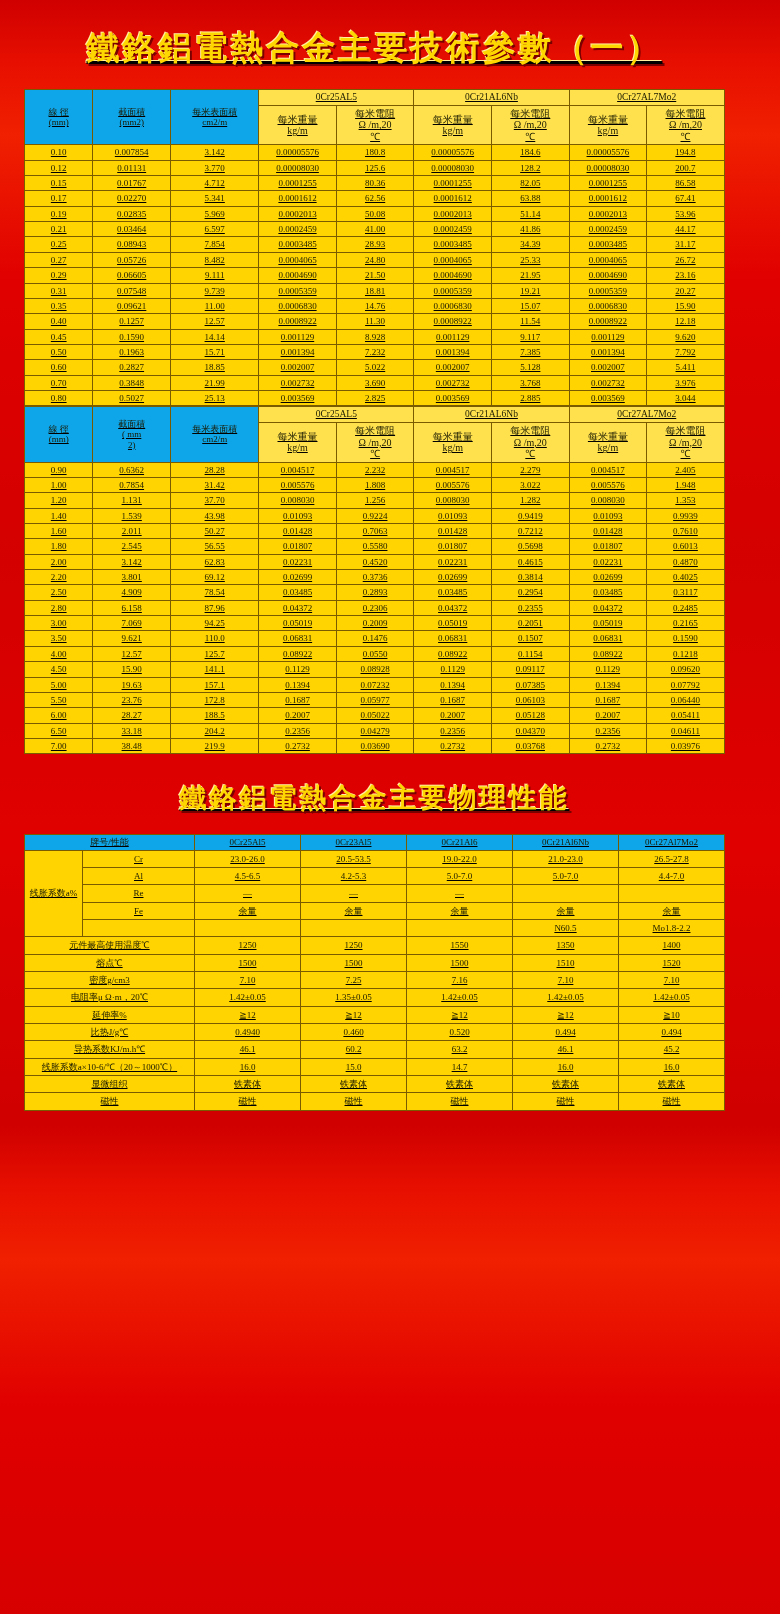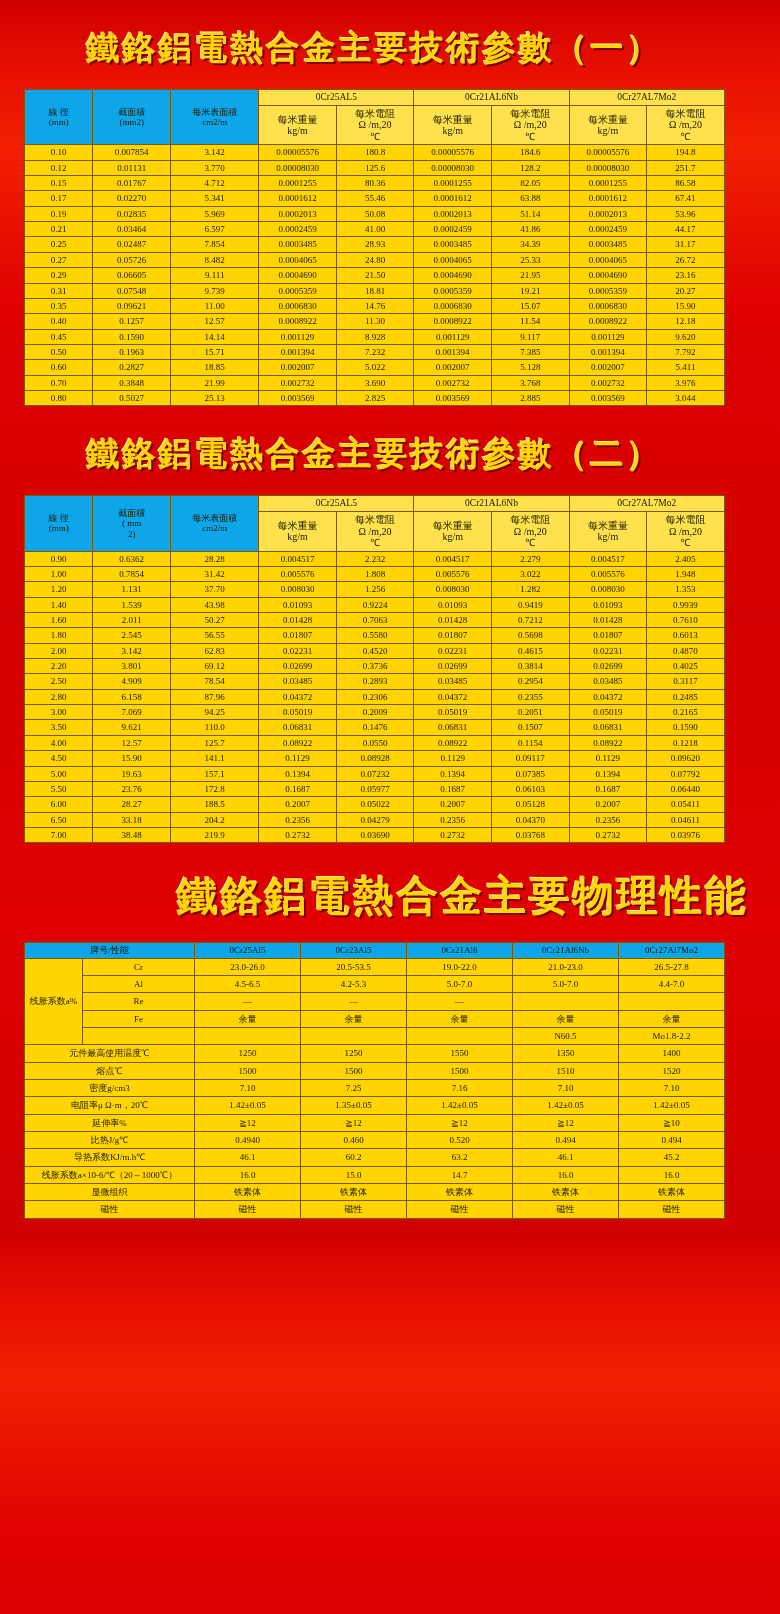--- a/index.html
+++ b/index.html
@@ -3,33 +3,33 @@
 <meta charset="utf-8">
 <style>
   html,body{margin:0;padding:0;}
   body{
     width:780px;
     background:#e00000;
     background:linear-gradient(180deg,#d00000 0%,#e81000 6%,#f02000 12%,#e00000 25%,#d40000 50%,#e00000 75%,#d00000 100%);
     font-family:"Liberation Sans", sans-serif;
     color:#000;
   }
-  .page{width:749px;padding:0 0 14px 0;box-sizing:border-box;}
+  .page{width:749px;padding:0 0 14px 0;box-sizing:border-box;text-decoration:underline;}
 
   .title{
     text-align:center;
     color:#ffd700;
     font-family:"Liberation Serif", serif;
     font-weight:bold;
     font-size:33px;
     letter-spacing:3px;
     padding:26px 0 18px 0;
     text-shadow:2px 2px 0 #7a0000, -1px -1px 0 #ffef9f;
   }
-  .title.big{font-size:41px;text-align:right;}
+  .title.big{font-size:27px;}
 
   table{
     border-collapse:collapse;
     margin:0 auto;
     background:#ffd400;
     table-layout:fixed;
   }
   td,th{
     border:1px solid #7a5b00;
     text-align:center;
@@ -141,39 +141,39 @@
         </tr>
         <tr>
           <td>0.12</td>
           <td>0.01131</td>
           <td>3.770</td>
           <td>0.00008030</td>
           <td>125.6</td>
           <td>0.00008030</td>
           <td>128.2</td>
           <td>0.00008030</td>
-          <td>251.7</td>
+          <td>200.7</td>
         </tr>
         <tr>
           <td>0.15</td>
           <td>0.01767</td>
           <td>4.712</td>
           <td>0.0001255</td>
           <td>80.36</td>
           <td>0.0001255</td>
           <td>82.05</td>
           <td>0.0001255</td>
           <td>86.58</td>
         </tr>
         <tr>
           <td>0.17</td>
           <td>0.02270</td>
           <td>5.341</td>
           <td>0.0001612</td>
-          <td>55.46</td>
+          <td>62.56</td>
           <td>0.0001612</td>
           <td>63.88</td>
           <td>0.0001612</td>
           <td>67.41</td>
         </tr>
         <tr>
           <td>0.19</td>
           <td>0.02835</td>
           <td>5.969</td>
           <td>0.0002013</td>
@@ -189,21 +189,21 @@
           <td>6.597</td>
           <td>0.0002459</td>
           <td>41.00</td>
           <td>0.0002459</td>
           <td>41.86</td>
           <td>0.0002459</td>
           <td>44.17</td>
         </tr>
         <tr>
           <td>0.25</td>
-          <td>0.02487</td>
+          <td>0.08943</td>
           <td>7.854</td>
           <td>0.0003485</td>
           <td>28.93</td>
           <td>0.0003485</td>
           <td>34.39</td>
           <td>0.0003485</td>
           <td>31.17</td>
         </tr>
         <tr>
           <td>0.27</td>
@@ -311,21 +311,20 @@
           <td>0.003569</td>
           <td>2.825</td>
           <td>0.003569</td>
           <td>2.885</td>
           <td>0.003569</td>
           <td>3.044</td>
         </tr>
       </tbody>
   </table>
 
-  <div class="title">鐵鉻鋁電熱合金主要技術參數（二）</div>
 
   <table class="t2">
     <colgroup>
       <col class="c0">
         <col class="c1">
         <col class="c2">
       <col class="cv">
         <col class="cv">
         <col class="cv">
         <col class="cv">

